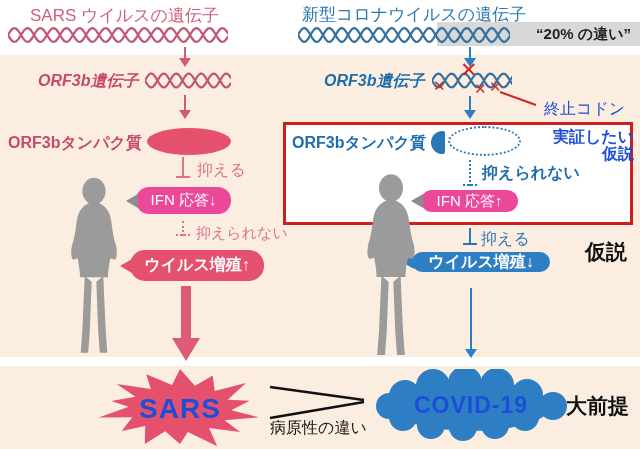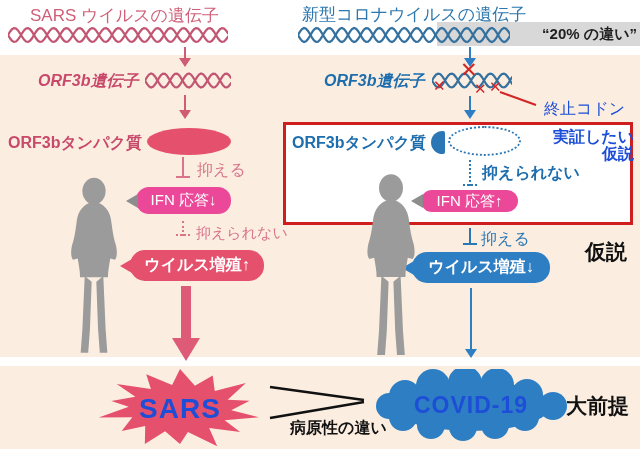--- a/index.html
+++ b/index.html
@@ -52,21 +52,21 @@
 <body>
 
 <div id="stage">
 
   <div class="band" style="top:55px;height:302px;"></div>
   <div class="band" style="top:366px;height:83px;"></div>
 
   <div class="abs jp title rose-t" style="left:30px;top:4px;color:#d06079;">SARS ウイルスの遺伝子</div>
   <div class="abs jp title" style="left:302px;top:3px;color:#2b77ae;">新型コロナウイルスの遺伝子</div>
 
-  <div class="abs" style="left:437px;top:22px;width:203px;height:24px;background:#d8d8d8;display:flex;align-items:center;justify-content:flex-end;padding-right:3px;">
+  <div class="abs" style="left:437px;top:22px;width:203px;height:24px;background:#d8d8d8;display:flex;align-items:center;justify-content:flex-end;padding-right:9px;">
     <span class="jp badge-text">“20% の違い”</span>
   </div>
 
   <svg class="abs" style="left:8px;top:26px;" width="220" height="18" viewBox="0 0 220 18">
       <path d="M0 9.0 L2 12.3 L4 14.8 L6 15.9 L8 15.5 L10 13.6 L12 10.7 L14 7.3 L16 4.4 L18 2.5 L20 2.1 L22 3.2 L24 5.7 L26 9.0 L28 12.3 L30 14.8 L32 15.9 L34 15.5 L36 13.6 L38 10.7 L40 7.3 L42 4.4 L44 2.5 L46 2.1 L48 3.2 L50 5.7 L52 9.0 L54 12.3 L56 14.8 L58 15.9 L60 15.5 L62 13.6 L64 10.7 L66 7.3 L68 4.4 L70 2.5 L72 2.1 L74 3.2 L76 5.7 L78 9.0 L80 12.3 L82 14.8 L84 15.9 L86 15.5 L88 13.6 L90 10.7 L92 7.3 L94 4.4 L96 2.5 L98 2.1 L100 3.2 L102 5.7 L104 9.0 L106 12.3 L108 14.8 L110 15.9 L112 15.5 L114 13.6 L116 10.7 L118 7.3 L120 4.4 L122 2.5 L124 2.1 L126 3.2 L128 5.7 L130 9.0 L132 12.3 L134 14.8 L136 15.9 L138 15.5 L140 13.6 L142 10.7 L144 7.3 L146 4.4 L148 2.5 L150 2.1 L152 3.2 L154 5.7 L156 9.0 L158 12.3 L160 14.8 L162 15.9 L164 15.5 L166 13.6 L168 10.7 L170 7.3 L172 4.4 L174 2.5 L176 2.1 L178 3.2 L180 5.7 L182 9.0 L184 12.3 L186 14.8 L188 15.9 L190 15.5 L192 13.6 L194 10.7 L196 7.3 L198 4.4 L200 2.5 L202 2.1 L204 3.2 L206 5.7 L208 9.0 L210 12.3 L212 14.8 L214 15.9 L216 15.5 L218 13.6 L220 10.7" fill="none" stroke="#c25672" stroke-width="2.2" stroke-linecap="round"></path>
       <path d="M0 9.0 L2 5.7 L4 3.2 L6 2.1 L8 2.5 L10 4.4 L12 7.3 L14 10.7 L16 13.6 L18 15.5 L20 15.9 L22 14.8 L24 12.3 L26 9.0 L28 5.7 L30 3.2 L32 2.1 L34 2.5 L36 4.4 L38 7.3 L40 10.7 L42 13.6 L44 15.5 L46 15.9 L48 14.8 L50 12.3 L52 9.0 L54 5.7 L56 3.2 L58 2.1 L60 2.5 L62 4.4 L64 7.3 L66 10.7 L68 13.6 L70 15.5 L72 15.9 L74 14.8 L76 12.3 L78 9.0 L80 5.7 L82 3.2 L84 2.1 L86 2.5 L88 4.4 L90 7.3 L92 10.7 L94 13.6 L96 15.5 L98 15.9 L100 14.8 L102 12.3 L104 9.0 L106 5.7 L108 3.2 L110 2.1 L112 2.5 L114 4.4 L116 7.3 L118 10.7 L120 13.6 L122 15.5 L124 15.9 L126 14.8 L128 12.3 L130 9.0 L132 5.7 L134 3.2 L136 2.1 L138 2.5 L140 4.4 L142 7.3 L144 10.7 L146 13.6 L148 15.5 L150 15.9 L152 14.8 L154 12.3 L156 9.0 L158 5.7 L160 3.2 L162 2.1 L164 2.5 L166 4.4 L168 7.3 L170 10.7 L172 13.6 L174 15.5 L176 15.9 L178 14.8 L180 12.3 L182 9.0 L184 5.7 L186 3.2 L188 2.1 L190 2.5 L192 4.4 L194 7.3 L196 10.7 L198 13.6 L200 15.5 L202 15.9 L204 14.8 L206 12.3 L208 9.0 L210 5.7 L212 3.2 L214 2.1 L216 2.5 L218 4.4 L220 7.3" fill="none" stroke="#c25672" stroke-width="2.2" stroke-linecap="round"></path>
     </svg>
   <svg class="abs" style="left:298px;top:26px;" width="212" height="18" viewBox="0 0 212 18">
       <path d="M0 9.0 L2 12.4 L4 14.9 L6 16.0 L8 15.3 L10 13.1 L12 9.9 L14 6.4 L16 3.6 L18 2.1 L20 2.3 L22 4.2 L24 7.3 L26 10.7 L28 13.8 L30 15.7 L32 15.9 L34 14.4 L36 11.6 L38 8.1 L40 4.9 L42 2.7 L44 2.0 L46 3.1 L48 5.6 L50 9.0 L52 12.4 L54 14.9 L56 16.0 L58 15.3 L60 13.1 L62 9.9 L64 6.4 L66 3.6 L68 2.1 L70 2.3 L72 4.2 L74 7.3 L76 10.7 L78 13.8 L80 15.7 L82 15.9 L84 14.4 L86 11.6 L88 8.1 L90 4.9 L92 2.7 L94 2.0 L96 3.1 L98 5.6 L100 9.0 L102 12.4 L104 14.9 L106 16.0 L108 15.3 L110 13.1 L112 9.9 L114 6.4 L116 3.6 L118 2.1 L120 2.3 L122 4.2 L124 7.3 L126 10.7 L128 13.8 L130 15.7 L132 15.9 L134 14.4 L136 11.6 L138 8.1 L140 4.9 L142 2.7 L144 2.0 L146 3.1 L148 5.6 L150 9.0 L152 12.4 L154 14.9 L156 16.0 L158 15.3 L160 13.1 L162 9.9 L164 6.4 L166 3.6 L168 2.1 L170 2.3 L172 4.2 L174 7.3 L176 10.7 L178 13.8 L180 15.7 L182 15.9 L184 14.4 L186 11.6 L188 8.1 L190 4.9 L192 2.7 L194 2.0 L196 3.1 L198 5.6 L200 9.0 L202 12.4 L204 14.9 L206 16.0 L208 15.3 L210 13.1 L212 9.9" fill="none" stroke="#35719e" stroke-width="2.2" stroke-linecap="round"></path>
       <path d="M0 9.0 L2 5.6 L4 3.1 L6 2.0 L8 2.7 L10 4.9 L12 8.1 L14 11.6 L16 14.4 L18 15.9 L20 15.7 L22 13.8 L24 10.7 L26 7.3 L28 4.2 L30 2.3 L32 2.1 L34 3.6 L36 6.4 L38 9.9 L40 13.1 L42 15.3 L44 16.0 L46 14.9 L48 12.4 L50 9.0 L52 5.6 L54 3.1 L56 2.0 L58 2.7 L60 4.9 L62 8.1 L64 11.6 L66 14.4 L68 15.9 L70 15.7 L72 13.8 L74 10.7 L76 7.3 L78 4.2 L80 2.3 L82 2.1 L84 3.6 L86 6.4 L88 9.9 L90 13.1 L92 15.3 L94 16.0 L96 14.9 L98 12.4 L100 9.0 L102 5.6 L104 3.1 L106 2.0 L108 2.7 L110 4.9 L112 8.1 L114 11.6 L116 14.4 L118 15.9 L120 15.7 L122 13.8 L124 10.7 L126 7.3 L128 4.2 L130 2.3 L132 2.1 L134 3.6 L136 6.4 L138 9.9 L140 13.1 L142 15.3 L144 16.0 L146 14.9 L148 12.4 L150 9.0 L152 5.6 L154 3.1 L156 2.0 L158 2.7 L160 4.9 L162 8.1 L164 11.6 L166 14.4 L168 15.9 L170 15.7 L172 13.8 L174 10.7 L176 7.3 L178 4.2 L180 2.3 L182 2.1 L184 3.6 L186 6.4 L188 9.9 L190 13.1 L192 15.3 L194 16.0 L196 14.9 L198 12.4 L200 9.0 L202 5.6 L204 3.1 L206 2.0 L208 2.7 L210 4.9 L212 8.1" fill="none" stroke="#35719e" stroke-width="2.2" stroke-linecap="round"></path>
@@ -171,21 +171,21 @@
     <div class="tail"></div>
     <span>IFN 応答↑</span>
   </div>
 
   <div class="tbar" style="left:463px;top:228px;height:17px;width:14px;color:#2b77b5;">
       <div class="v"></div>
       <div class="h"></div>
     </div>
   <div class="abs jp" style="left:481px;top:229px;font-size:16px;color:#2b77b5;">抑える</div>
 
-  <div class="bubble blue-bubble jp" style="left:412px;top:252px;width:138px;height:31px;">
+  <div class="bubble blue-bubble jp" style="left:412px;top:252px;width:138px;height:20px;">
     <div class="tail"></div>
     <span>ウイルス増殖↓</span>
   </div>
 
   <div class="sarrow" style="left:464px;top:288px;height:70px;color:#2e7ec4;">
       <div class="shaft" style="height:61px;"></div>
       <div class="head"></div>
     </div>
 
   <div class="abs jp black-big" style="left:585px;top:238px;">仮説</div>
@@ -201,21 +201,21 @@
 
   <svg class="abs" style="left:96px;top:368px;" width="168" height="81" viewBox="0 0 168 82">
     <polygon id="starburst" fill="#e5506c" points="84.0,1.0 99.1,18.0 117.1,7.5 119.2,23.3 150.7,15.1 132.3,32.1 154.4,33.2 135.9,42.7 163.9,49.9 129.2,52.9 144.9,64.7 113.5,60.8 121.7,79.2 92.0,64.7 84.0,77.0 68.9,64.0 48.4,77.0 48.8,58.7 25.0,63.9 35.7,49.9 1.7,50.2 32.1,39.3 14.4,33.3 38.8,29.1 19.9,16.1 54.5,21.2 49.8,6.4 76.0,17.3"></polygon>
   </svg>
   <div class="shape-text jp" style="left:96px;top:368px;width:168px;height:81px;font-size:28px;">SARS</div>
 
   <svg class="abs" style="left:268px;top:384px;" width="100" height="38" viewBox="0 0 100 38">
     <line x1="2" y1="3" x2="96" y2="16" stroke="#111" stroke-width="2.4"></line>
     <line x1="2" y1="34" x2="96" y2="18" stroke="#111" stroke-width="2.4"></line>
   </svg>
-  <div class="abs jp" style="left:270px;top:418px;font-size:16px;font-weight:bold;color:#111;margin-left:20px;">病原性の違い</div>
+  <div class="abs jp" style="left:270px;top:418px;font-size:16px;font-weight:normal;color:#111;">病原性の違い</div>
 
   <svg class="abs" style="left:375px;top:369px;" width="192" height="72" viewBox="0 0 192 72">
     <g fill="#2e7ec4">
       <ellipse cx="96" cy="37" rx="80" ry="25"></ellipse>
       <circle cx="30" cy="27" r="16"></circle>
         <circle cx="58" cy="17" r="17"></circle>
       <circle cx="90" cy="14" r="17"></circle>
         <circle cx="122" cy="16" r="17"></circle>
       <circle cx="152" cy="26" r="16"></circle>
       <circle cx="28" cy="48" r="14"></circle>

